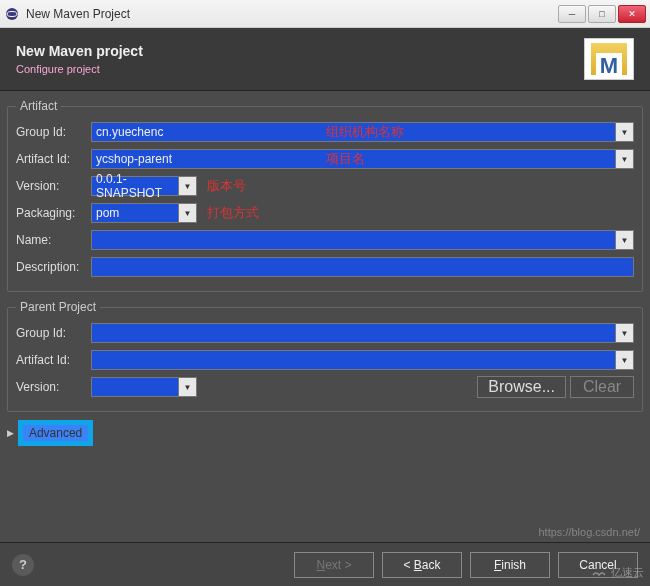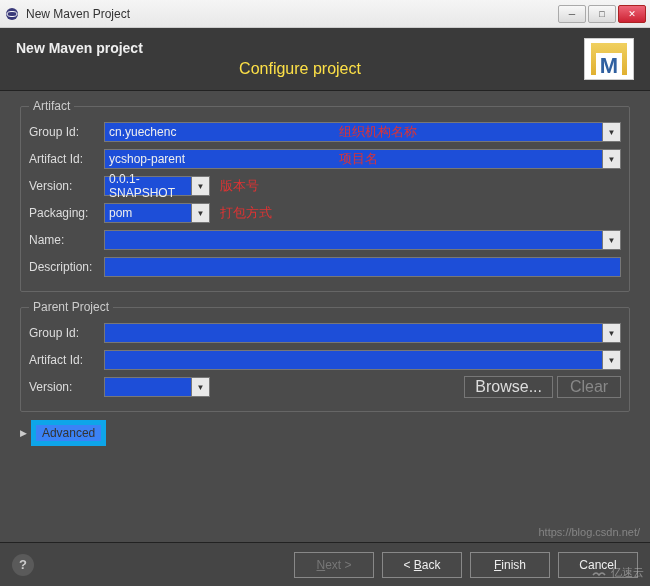--- a/index.html
+++ b/index.html
@@ -8,26 +8,26 @@
 .titlebar { height: 28px; background: linear-gradient(#f5f5f5,#e8e8e8); display: flex; align-items: center; padding: 0 4px; border-bottom: 1px solid #ccc; }
 .titlebar-icon { width: 16px; height: 16px; margin-right: 6px; display: flex; align-items: center; justify-content: center; }
 .titlebar-title { font-size: 12px; color: #333; flex: 1; }
 .win-btns { display: flex; gap: 2px; }
 .win-btn { width: 28px; height: 18px; border: 1px solid #aaa; background: linear-gradient(#f8f8f8,#dcdcdc); display: flex; align-items: center; justify-content: center; font-size: 9px; color: #333; border-radius: 2px; }
 .win-btn.close { background: linear-gradient(#e67,#c23); color: #fff; border-color: #a22; }
 
 .header { background: #3a3a3a; padding: 10px 16px; display: flex; align-items: center; border-bottom: 1px solid #222; }
 .header-text { flex: 1; }
 .header-title { color: #eee; font-size: 14px; font-weight: bold; margin-bottom: 4px; }
-.header-sub { color: #fde047; font-size: 16px; text-align: center; }
+.header-sub { color: #f9a8d4; font-size: 11px; }
 .header-icon { width: 50px; height: 42px; background: #fff; display: flex; align-items: center; justify-content: center; border: 1px solid #ccc; }
 .m-icon { width: 36px; height: 32px; background: linear-gradient(#f0d060,#e0b030); position: relative; display: flex; align-items: center; justify-content: center; }
 .m-icon::after { content: "M"; font-size: 22px; font-weight: bold; color: #3060a0; background: #fff; padding: 0 4px; position: absolute; bottom: -4px; }
 
-.content { padding: 8px 20px; color: #ddd; font-size: 12px; }
+.content { padding: 8px 7px; color: #ddd; font-size: 12px; }
 
 fieldset { border: 1px solid #666; border-radius: 2px; padding: 8px; margin-bottom: 8px; }
 legend { color: #ccc; font-size: 12px; padding: 0 4px; }
 
 .row { display: flex; align-items: center; margin-bottom: 5px; min-height: 22px; }
 .row-label { width: 75px; color: #ddd; font-size: 12px; }
 .combo, .text-input { background: #1d4ed8; border: 1px solid #777; color: #eee; font-size: 12px; height: 20px; padding: 1px 4px; }
 .combo { display: flex; align-items: center; }
 .combo-wide { flex: 1; position: relative; }
 .combo-narrow { width: 106px; position: relative; }

